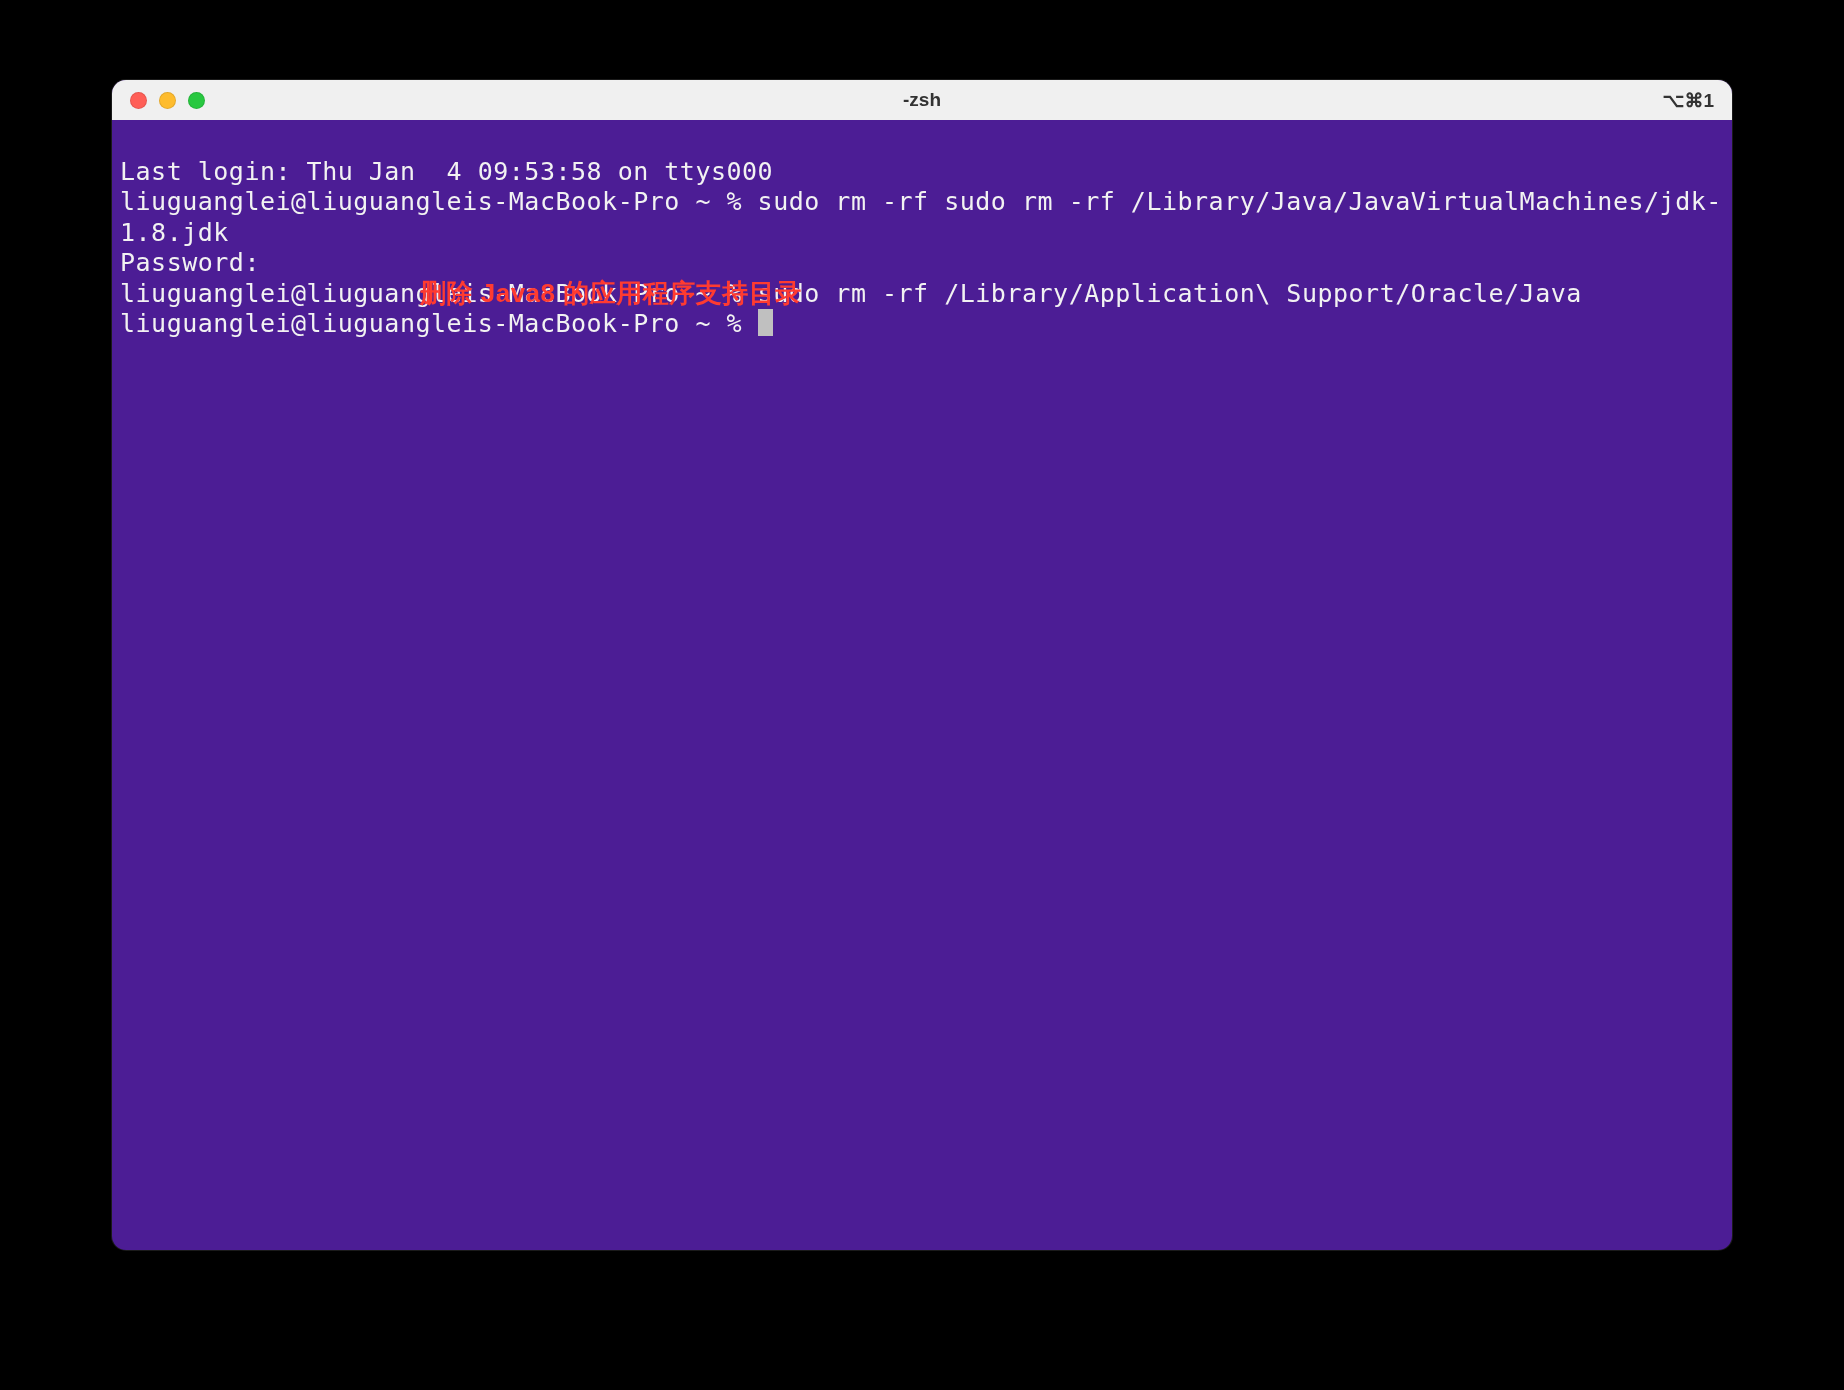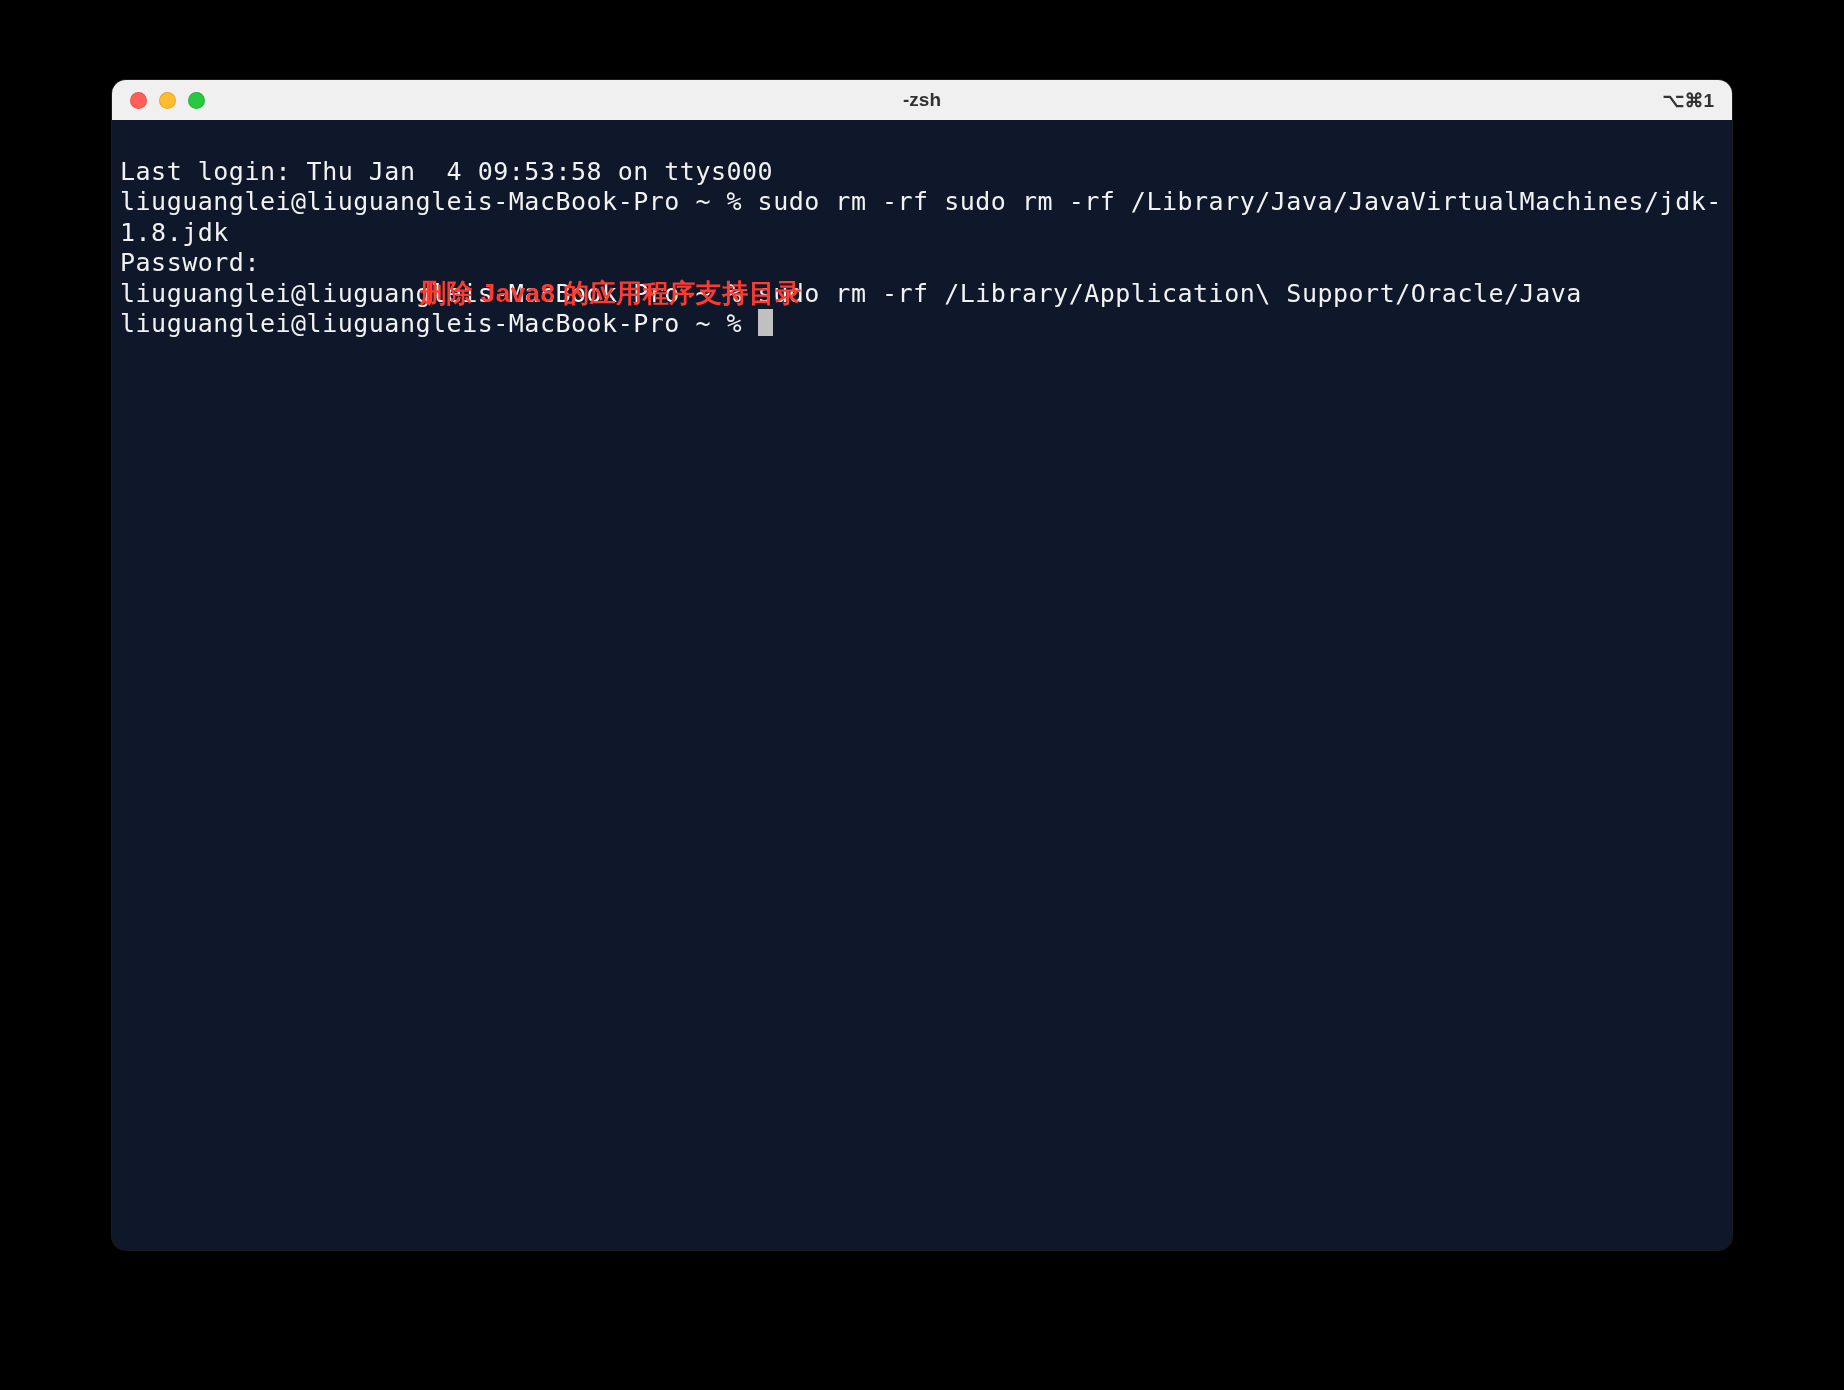--- a/index.html
+++ b/index.html
@@ -12,21 +12,21 @@
       width: 1844px;
       height: 1390px;
       display: flex;
       align-items: flex-start;
       justify-content: center;
       padding-top: 80px;
     }
     .window {
       width: 1620px;
       height: 1170px;
-      background: #0f172a;
+      background: #4c1d95;
       border-radius: 14px;
       overflow: hidden;
       box-shadow: 0 0 0 1px rgba(255,255,255,0.1);
     }
     .titlebar {
       height: 40px;
       background: #f0f0f0;
       display: flex;
       align-items: center;
       padding: 0 18px;

